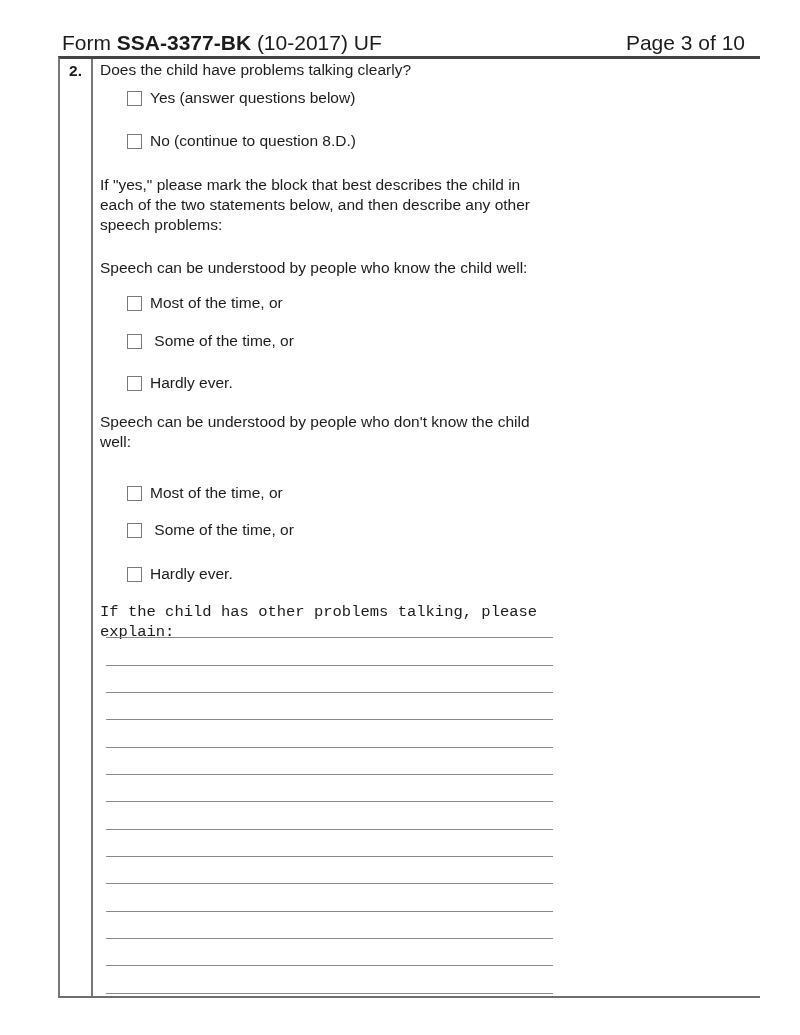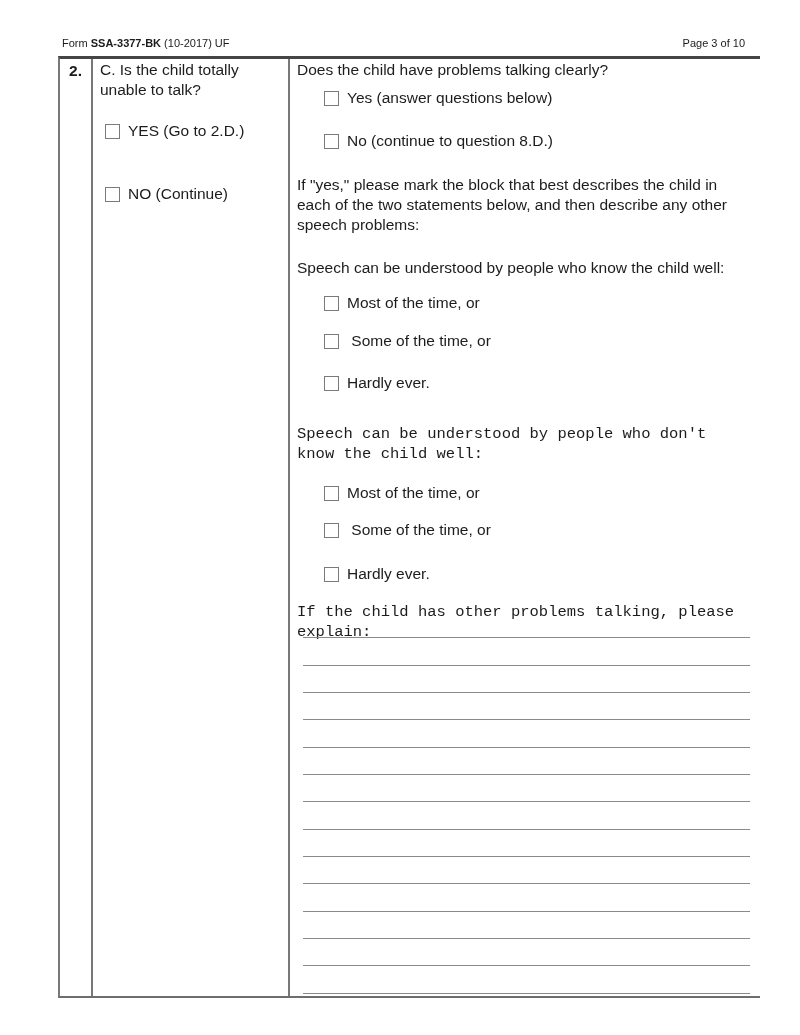--- a/index.html
+++ b/index.html
@@ -5,21 +5,21 @@
   html,body{margin:0;padding:0;background:#ffffff;}
   body{
     width:800px;height:1035px;position:relative;
     font-family:"Liberation Sans","DejaVu Sans",sans-serif;
     color:#1c1c1c;font-size:15.5px;line-height:20px;
     -webkit-font-smoothing:antialiased;
   }
   .page-header{
     position:absolute;left:62px;right:55px;top:33px;
     display:flex;justify-content:space-between;align-items:baseline;
-    font-size:11px;
+    font-size:21px;
   }
   .bold{font-weight:bold;}
   .form-table{
     position:absolute;left:58px;top:56px;width:702px;height:942px;
     border-top:3px solid #454545;
     border-bottom:2px solid #6e6e6e;
     border-left:2px solid #787878;
     box-sizing:border-box;
     display:flex;
   }
@@ -47,33 +47,20 @@
   </div>
   <div>Page 3 of 10</div>
 </div>
 
 <div class="form-table">
 
   <div class="col col-num">
     <div class="q-num">2.</div>
   </div>
 
-  <div class="col col-left">
-    <div class="abs" style="top:1px;left:7px;right:2px;">C. Is the child totally unable to talk?</div>
-
-    <div class="abs opt" style="top:62px;left:12px;">
-      <span class="checkbox"></span>
-      <span class="opt-label">YES (Go to 2.D.)</span>
-    </div>
-
-    <div class="abs opt" style="top:125px;left:12px;">
-      <span class="checkbox"></span>
-      <span class="opt-label">NO (Continue)</span>
-    </div>
-  </div>
 
   <div class="col col-right">
 
     <div class="abs" style="top:1px;left:7px;">Does the child have problems talking clearly?</div>
 
     <div class="abs opt" style="top:29px;left:34px;">
       <span class="checkbox"></span>
       <span class="opt-label">Yes (answer questions below)</span>
     </div>
 
@@ -92,21 +79,21 @@
     </div>
     <div class="abs opt" style="top:272px;left:34px;">
       <span class="checkbox"></span>
       <span class="opt-label"> Some of the time, or</span>
     </div>
     <div class="abs opt" style="top:314px;left:34px;">
       <span class="checkbox"></span>
       <span class="opt-label">Hardly ever.</span>
     </div>
 
-    <div class="abs" style="top:365px;left:7px;width:452px;font-family:Liberation Mono, monospace;">Speech can be understood by people who don't know the child well:</div>
+    <div class="abs" style="top:353px;left:7px;width:452px;">Speech can be understood by people who don't know the child well:</div>
 
     <div class="abs opt" style="top:424px;left:34px;">
       <span class="checkbox"></span>
       <span class="opt-label">Most of the time, or</span>
     </div>
     <div class="abs opt" style="top:461px;left:34px;">
       <span class="checkbox"></span>
       <span class="opt-label"> Some of the time, or</span>
     </div>
     <div class="abs opt" style="top:505px;left:34px;">

